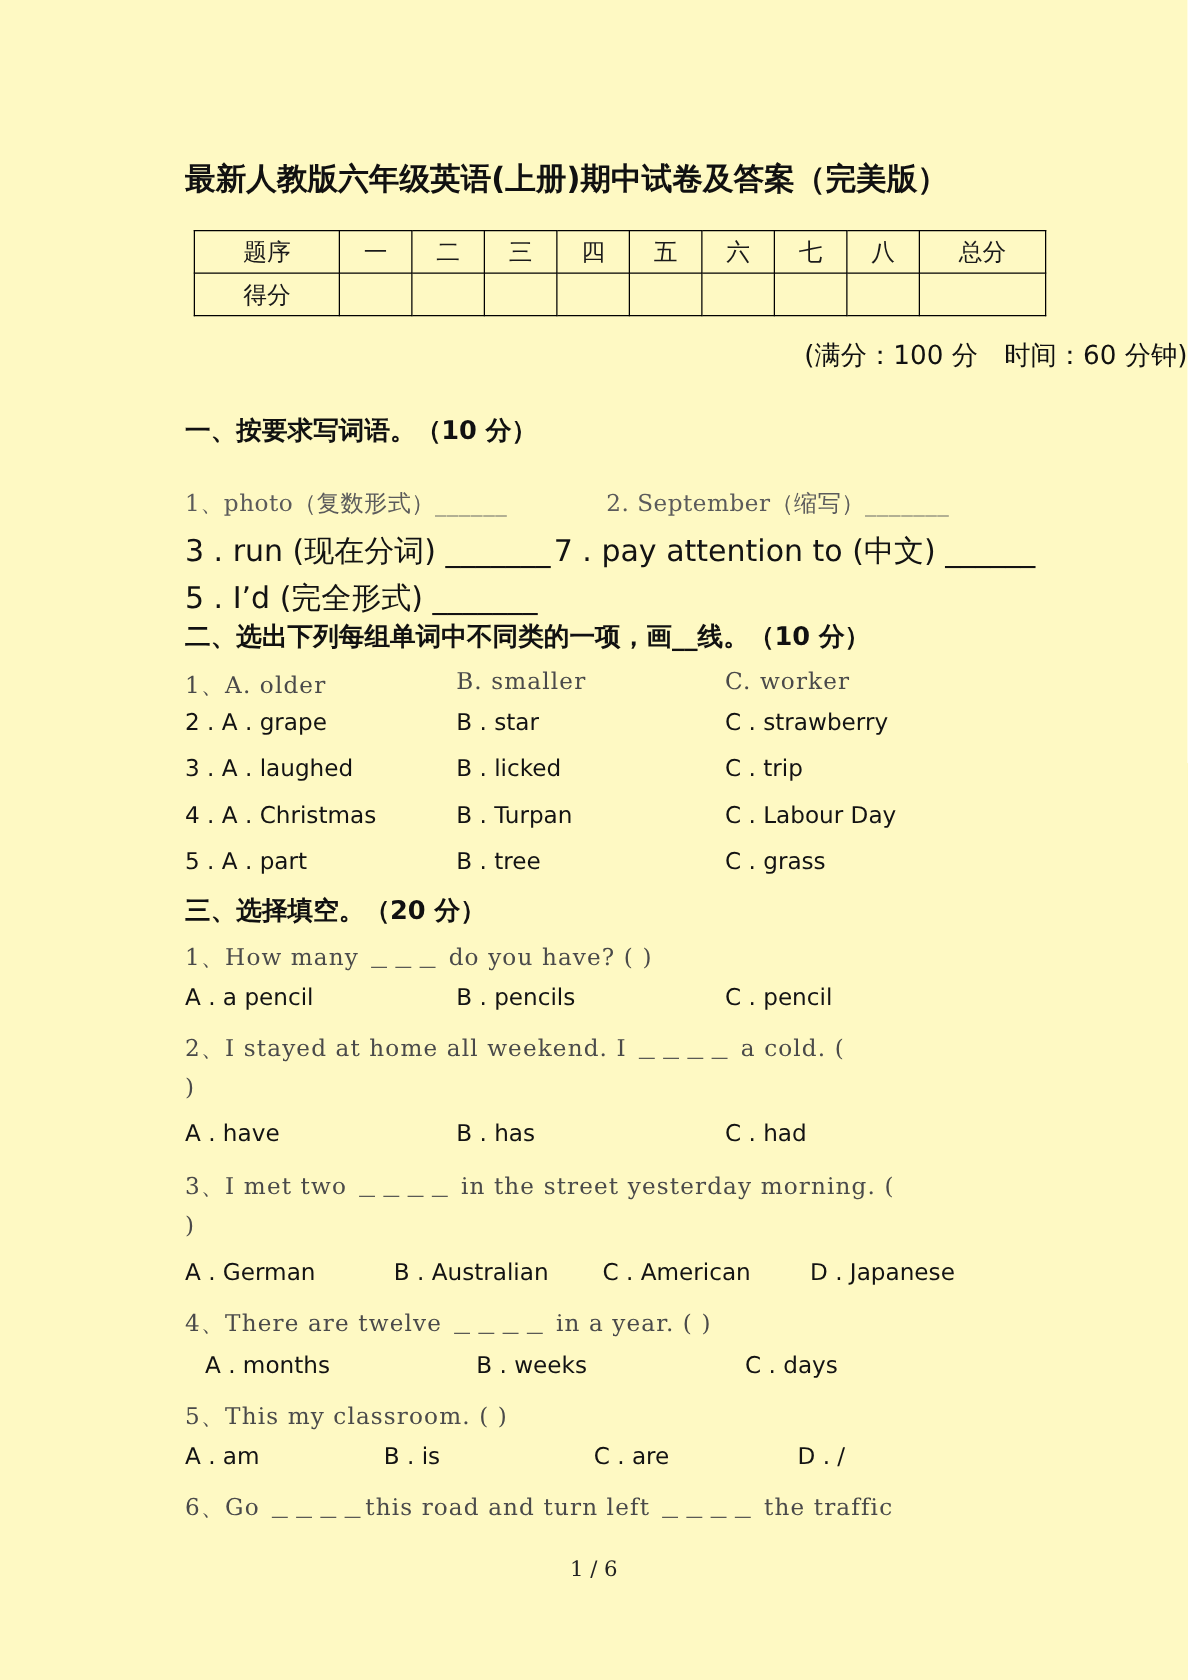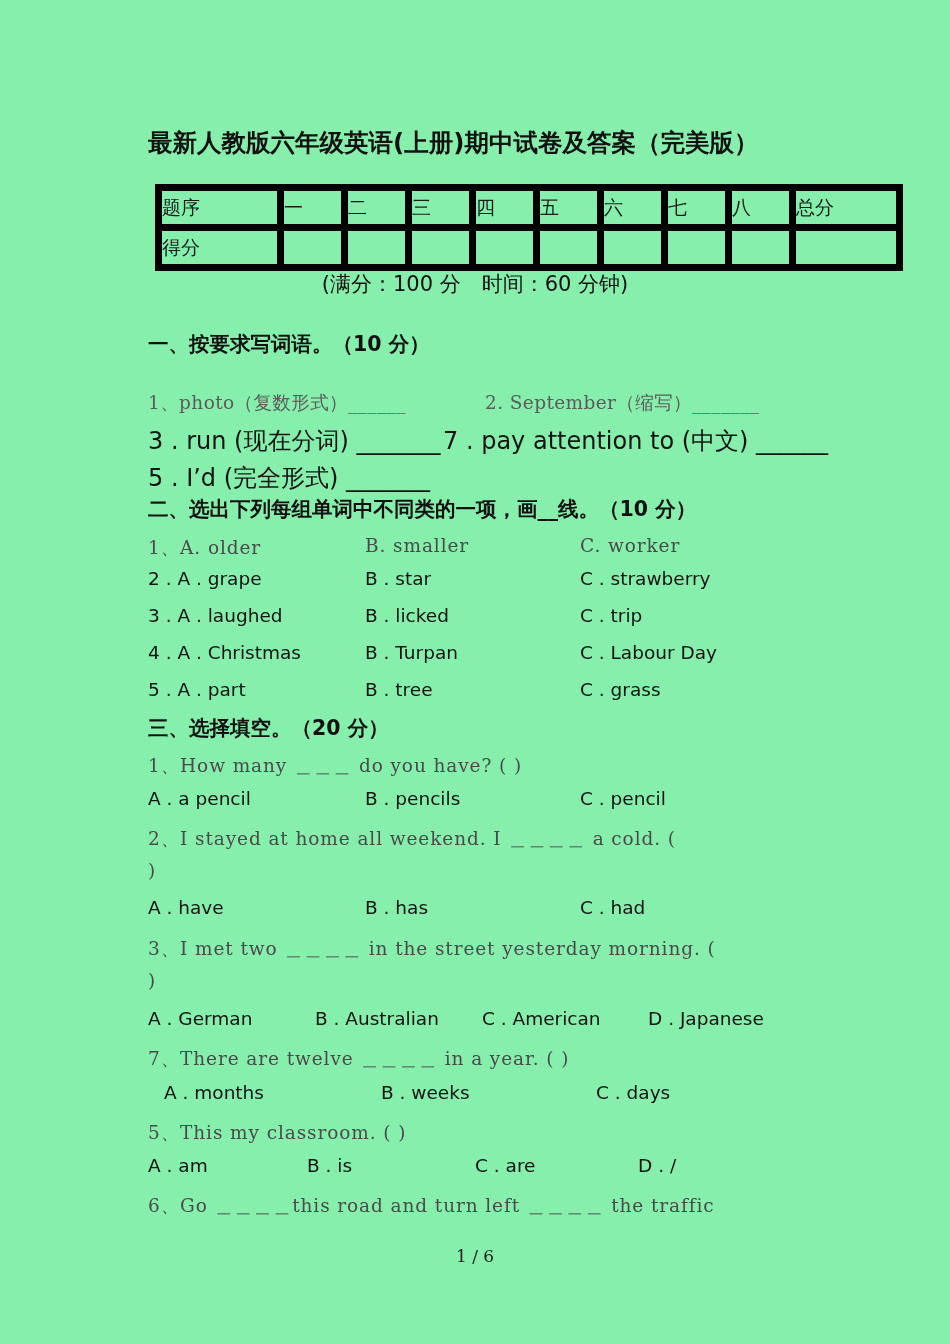--- a/index.html
+++ b/index.html
@@ -14,21 +14,21 @@
     font-family: "Liberation Sans", sans-serif;
     color: #000000;
     overflow: hidden;
   }
 
   .page {
     position: absolute;
     left: 0; top: 0;
     width: 950px;
     height: 1344px;
-    background: #86efac;
+    background: #fef9c3;
   }
 
   
   .doc-title {
     position: absolute;
     left: 148px;
     top: 126px;
     width: 700px;
     font-family: "DejaVu Sans", sans-serif;
     font-weight: bold;
@@ -41,39 +41,40 @@
   
   .score-table {
     position: absolute;
     left: 155px;
     top: 184px;
     width: 640px;
     border-collapse: collapse;
     table-layout: fixed;
   }
   .score-table td {
-    border: 7px solid #000000;
+    border: 1px solid #000000;
     height: 33px;
+    text-align: center;
     vertical-align: middle;
     font-family: "DejaVu Sans", sans-serif;
     font-size: 19px;
     color: #1a1a1a;
     padding: 0;
   }
   .score-table td.label-col { width: 115px; }
   .score-table td.num-col  { width: 57px; }
   .score-table td.total-col{ width: 100px; }
 
   
   .subhead {
     position: absolute;
     left: 0;
     top: 270px;
     width: 950px;
-    text-align: center;
+    text-align: right;
     font-family: "DejaVu Sans", sans-serif;
     font-size: 21px;
     color: #111;
   }
 
   
   .section-head {
     position: absolute;
     left: 148px;
     font-family: "DejaVu Sans", sans-serif;
@@ -224,21 +225,21 @@
 
   <div class="row serif-dark" style="left:148px; top:936px;">3、I met two ＿＿＿＿ in the street yesterday morning.  (</div>
   <div class="row serif-dark" style="left:148px; top:970px;">)</div>
   <div style="position:absolute; top:1008px; left:0; width:950px; height:24px;">
     <span class="sans" style="position:absolute; left:148px;">A . German</span>
     <span class="sans" style="position:absolute; left:315px;">B . Australian</span>
     <span class="sans" style="position:absolute; left:482px;">C . American</span>
     <span class="sans" style="position:absolute; left:648px;">D . Japanese</span>
   </div>
 
-  <div class="row serif-dark" style="left:148px; top:1046px;">7、There are twelve ＿＿＿＿ in a year.  (        )</div>
+  <div class="row serif-dark" style="left:148px; top:1046px;">4、There are twelve ＿＿＿＿ in a year.  (        )</div>
   <div style="position:absolute; top:1082px; left:0; width:950px; height:24px;margin-left:16px;">
     <span class="col-a sans">A . months</span>
     <span class="col-b sans">B . weeks</span>
     <span class="col-c sans">C . days</span>
   </div>
 
   <div class="row serif-dark" style="left:148px; top:1120px;">5、This                my classroom.  (        )</div>
   <div style="position:absolute; top:1155px; left:0; width:808px; height:24px;">
     <span class="sans" style="position:absolute; left:148px;">A . am</span>
     <span class="sans" style="position:absolute; left:307px;">B . is</span>

